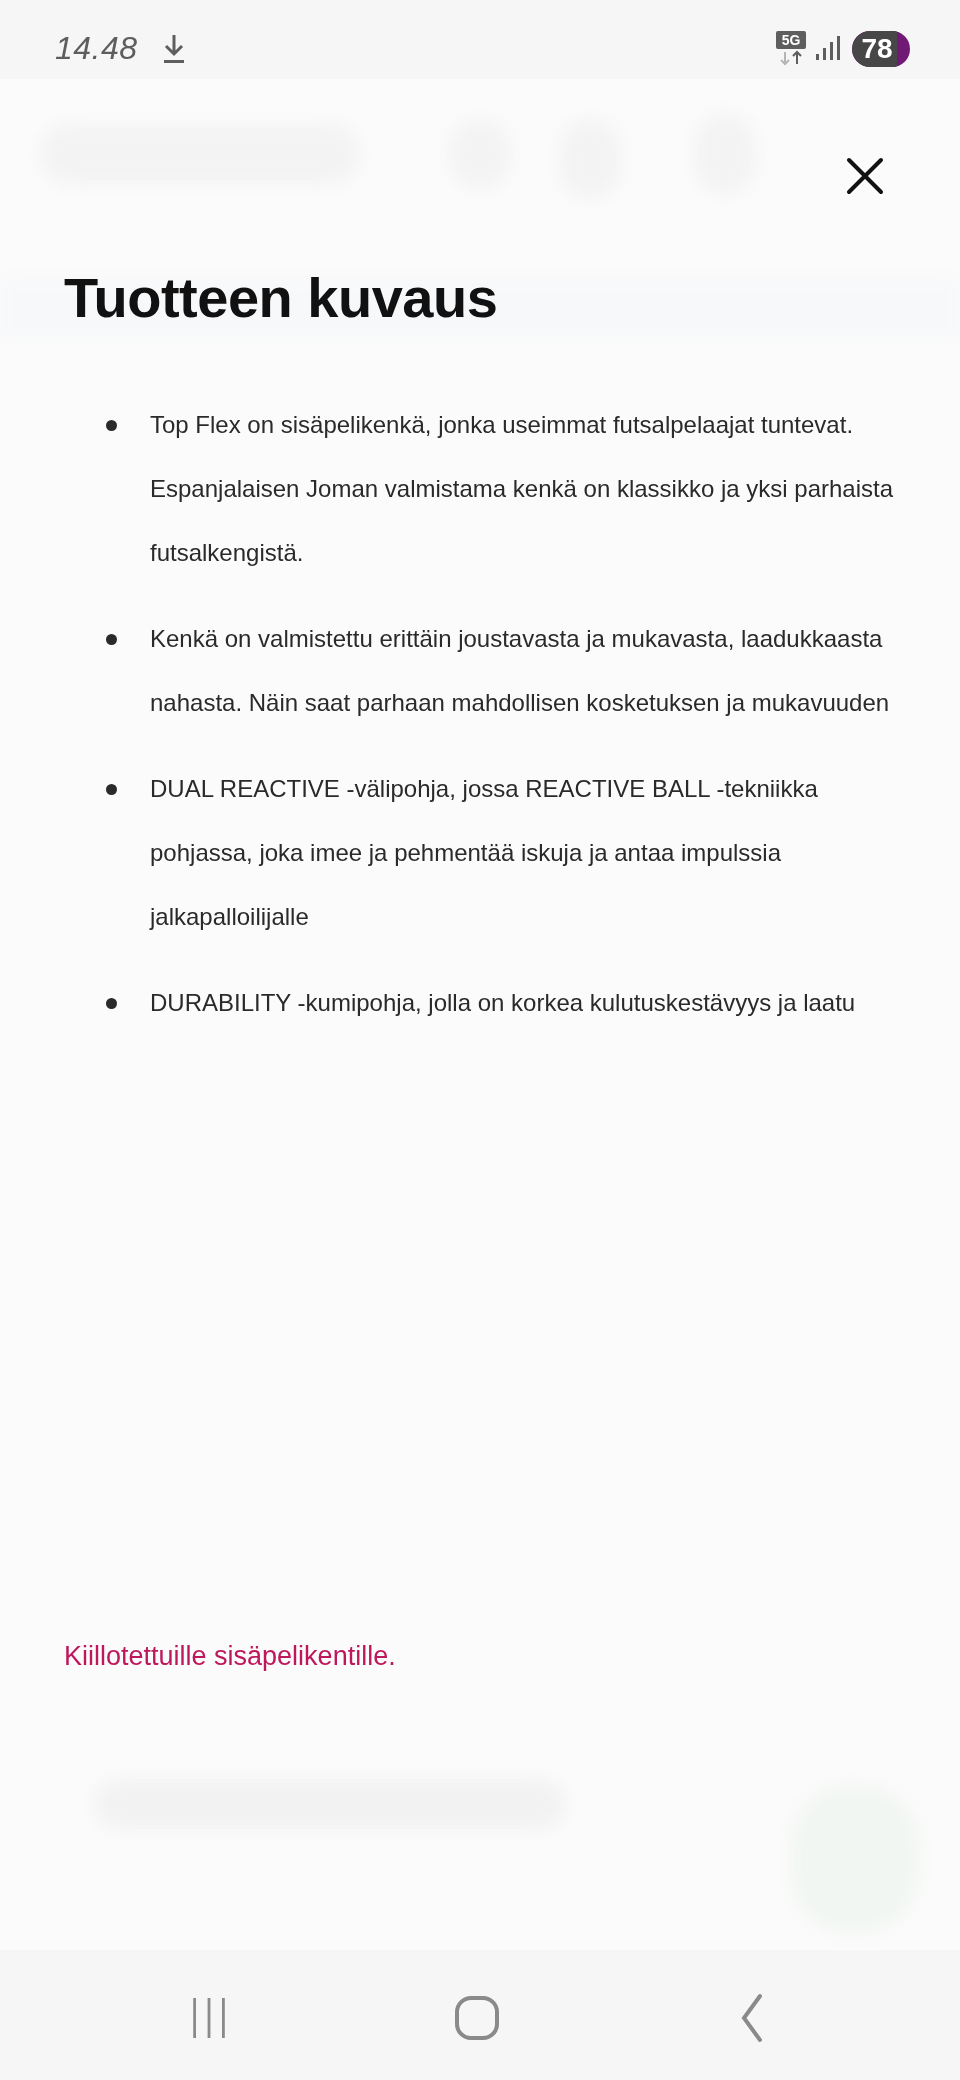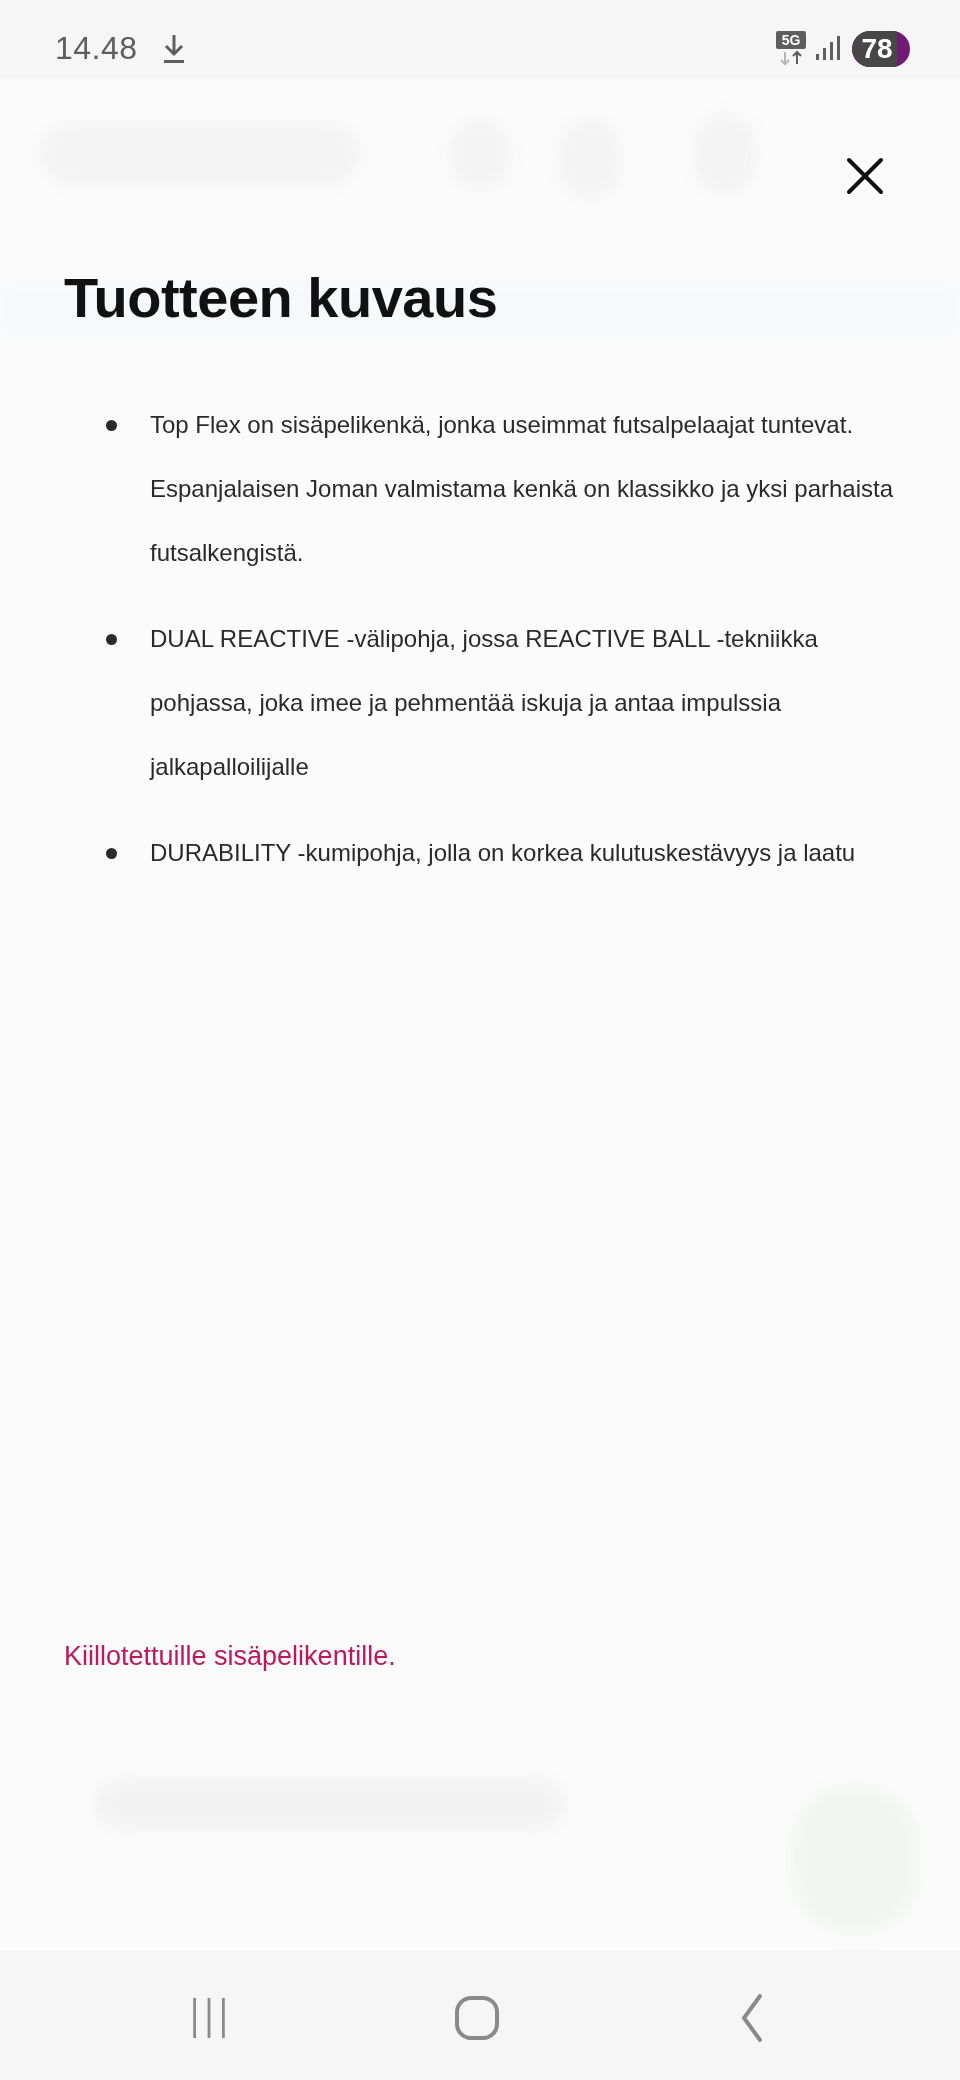--- a/index.html
+++ b/index.html
@@ -8,21 +8,21 @@
       background: #f6f6f6;
       font-family: "Liberation Sans", "DejaVu Sans", sans-serif;
       color: #222;
     }
     .status-bar {
       position: absolute; left: 0; top: 0; width: 960px; height: 79px;
       background: #f6f6f6;
     }
     .status-time {
       position: absolute; left: 55px; top: 30px;
-      font-size: 32px; color: #5e5e5e; letter-spacing: 0.5px;
+      font-size: 32px; color: #5e5e5e; letter-spacing: 0.5px; font-style: italic;
     }
     .download-icon {
       position: absolute; left: 162px; top: 33px; width: 24px; height: 32px;
     }
     .net-5g {
       position: absolute; left: 776px; top: 31px; width: 30px; height: 36px;
     }
     .signal-icon {
       position: absolute; left: 814px; top: 34px; width: 28px; height: 28px;
     }
@@ -133,20 +133,24 @@
 
   <h1 class="page-title">Tuotteen kuvaus</h1>
 
   <ul class="bullets">
     <li class="bullet-item">
       <span class="bullet-dot"></span>
       <span>Top Flex on sisäpelikenkä, jonka useimmat futsalpelaajat tuntevat. Espanjalaisen Joman valmistama kenkä on klassikko ja yksi parhaista futsalkengistä.</span>
     </li>
     <li class="bullet-item">
       <span class="bullet-dot"></span>
+      <span>Kenkä on valmistettu erittäin joustavasta ja mukavasta, laadukkaasta nahasta. Näin saat parhaan mahdollisen kosketuksen ja mukavuuden</span>
+    </li>
+    <li class="bullet-item">
+      <span class="bullet-dot"></span>
       <span>DUAL REACTIVE -välipohja, jossa REACTIVE BALL -tekniikka pohjassa, joka imee ja pehmentää iskuja ja antaa impulssia jalkapalloilijalle</span>
     </li>
     <li class="bullet-item">
       <span class="bullet-dot"></span>
       <span>DURABILITY -kumipohja, jolla on korkea kulutuskestävyys ja laatu</span>
     </li>
   </ul>
 
   <p class="footer-note">Kiillotettuille sisäpelikentille.</p>
 </div>

